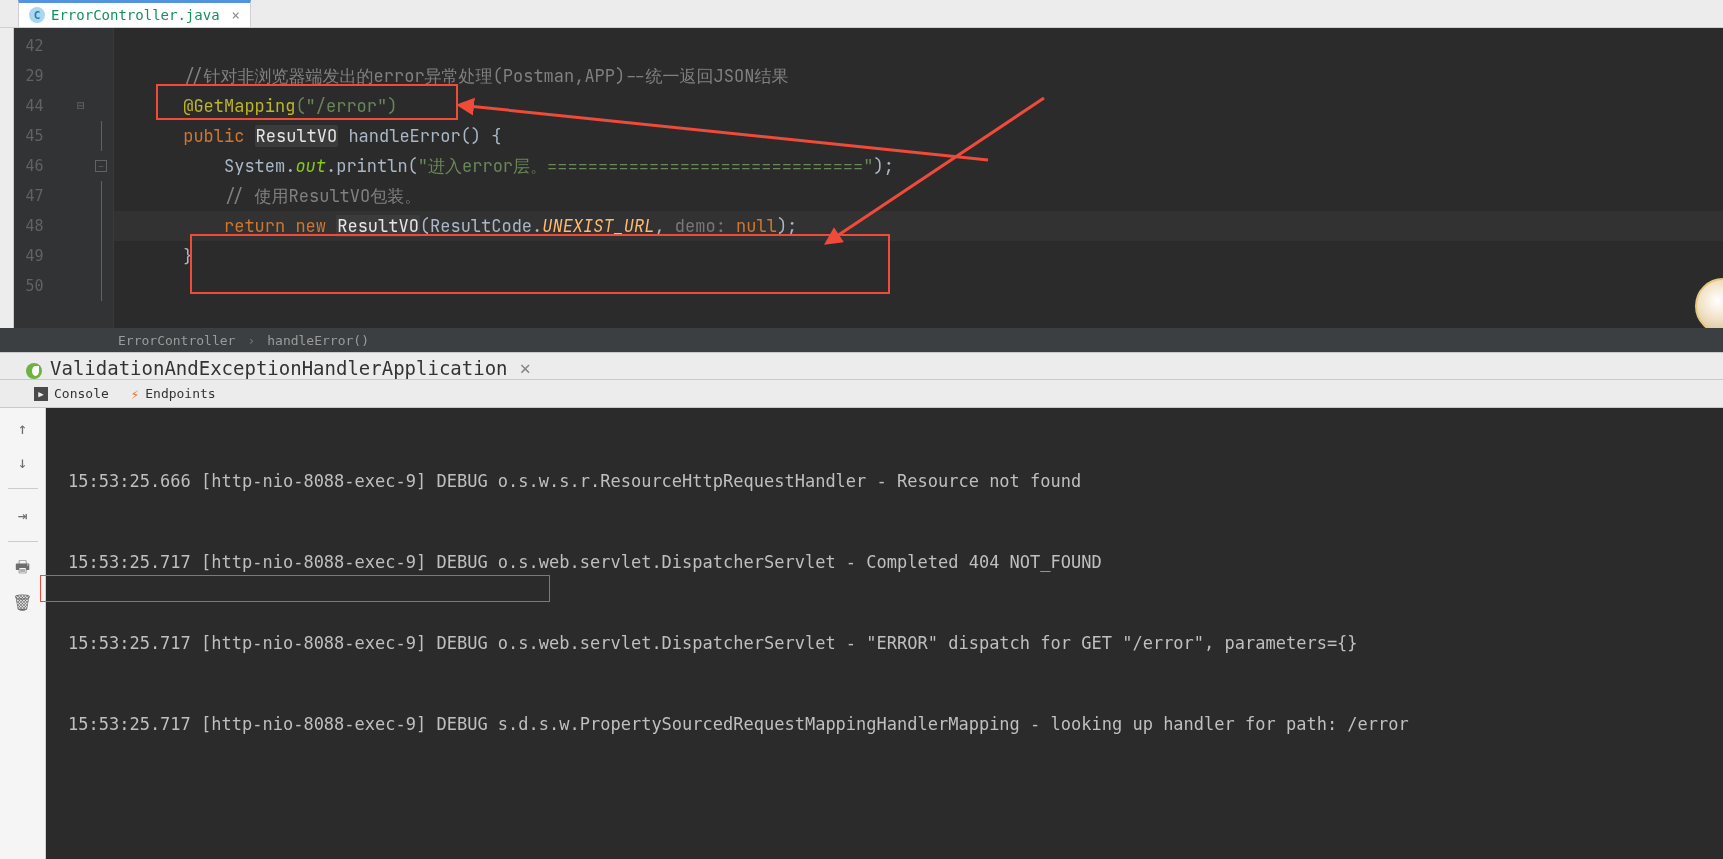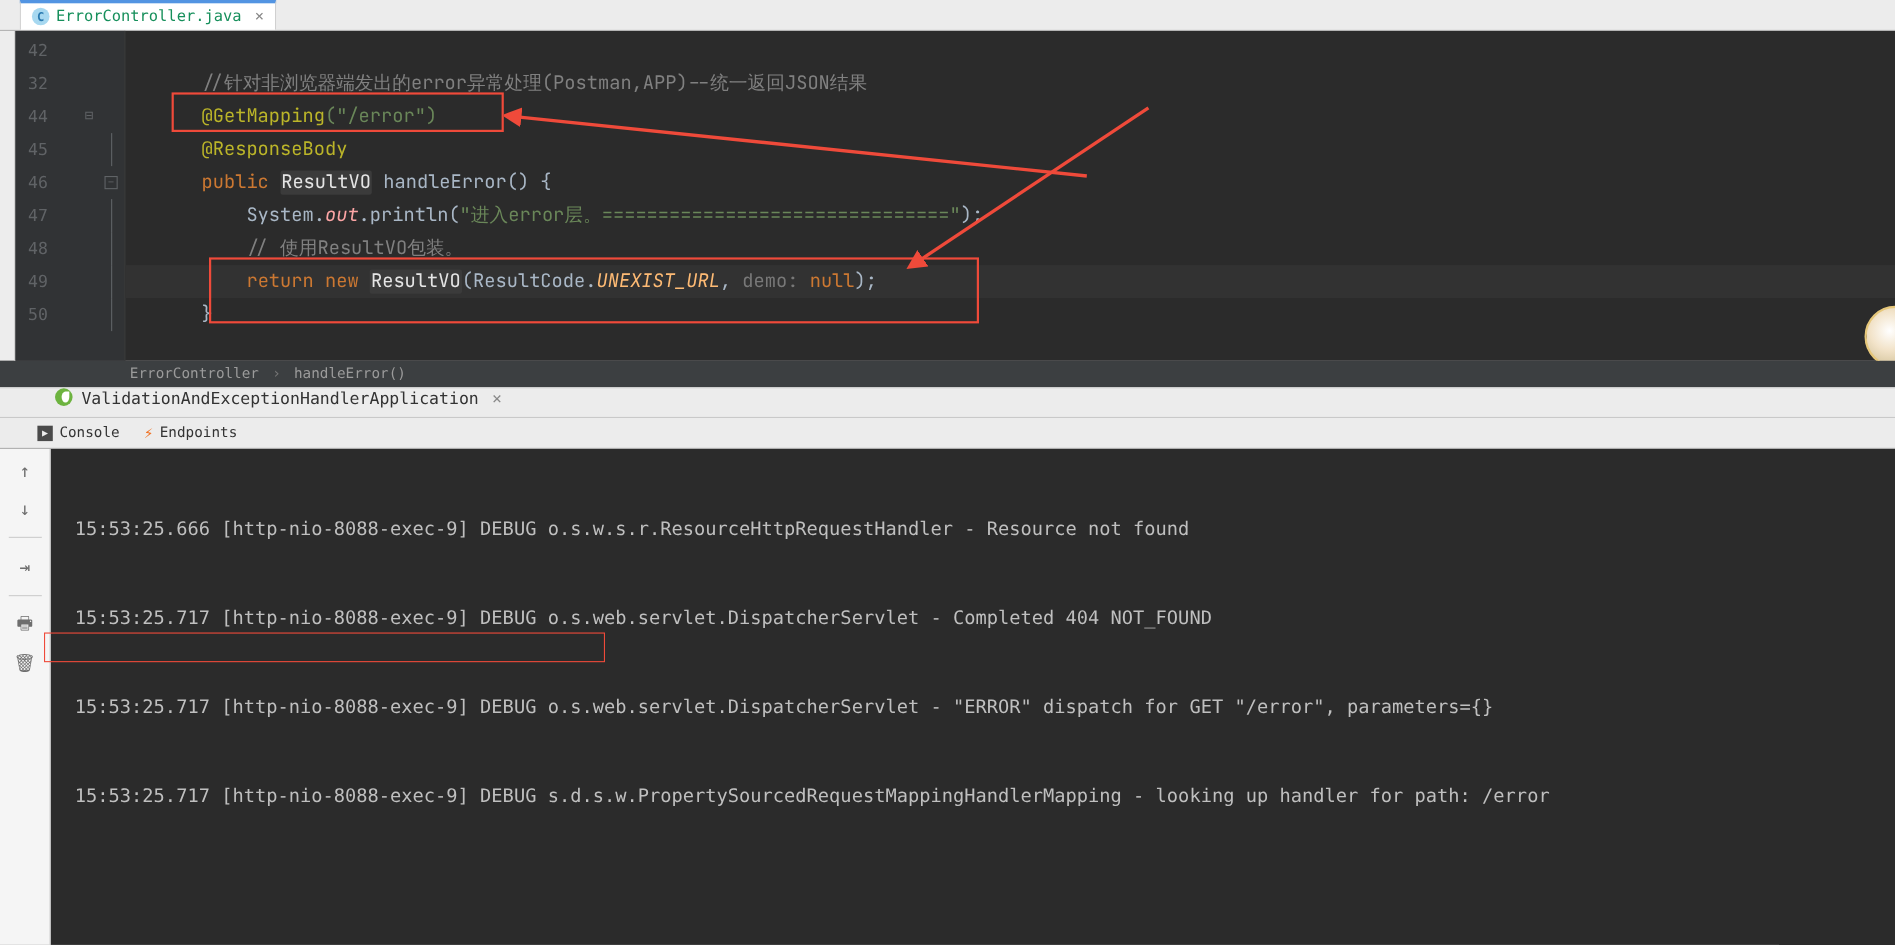--- a/index.html
+++ b/index.html
@@ -41,41 +41,41 @@
     flex: 1; font-family: Consolas, "JetBrains Mono", monospace; font-size: 17px; color: #a9b7c6;
     padding-top: 3px; position: relative; line-height: 30px;
   }
   .code .row { height: 30px; padding-left: 8px; white-space: pre; position: relative; }
   .code .current { background: #323232; }
 
   .c-comment { color: #808080; }
   .c-ann     { color: #bbb529; }
   .c-str     { color: #6a8759; }
   .c-kw      { color: #cc7832; }
-  .c-ital    { color: #fca5a5; font-style: italic; }
+  .c-ital    { color: #84cc16; font-style: italic; }
   .c-const   { color: #fdba74; font-style: italic; text-align: center; }
   .c-hint    { color: #787878; }
   .c-type    { color: #e5e5e5; background: #3b3b3b; border-radius: 2px; padding: 0 1px; }
 
   .hl-box {
     position: absolute; border: 2px solid #ef4a3a; background: transparent; pointer-events: none;
   }
 
   .arrow-svg { position: absolute; pointer-events: none; }
 
   .breadcrumb-bar {
     height: 24px; flex: 0 0 24px; background: #3c3f41; color: #9b9b9b; font-family: Consolas, monospace; font-size: 13px;
     display: flex; align-items: center; padding-left: 118px; gap: 6px;
   }
   .breadcrumb-bar .sep::before { content: "›"; margin: 0 6px; color: #777; }
 
   
   .run-header {
     height: 28px; background: #ececec; border-top: 1px solid #c9c9c9; border-bottom: 1px solid #c9c9c9;
-    display: flex; align-items: flex-start; padding-left: 24px; gap: 8px; font-family: Consolas, monospace; font-size: 15px; color: #333;
+    display: flex; align-items: flex-end; padding-left: 0; gap: 8px; font-family: Consolas, monospace; font-size: 19px; color: #333;
   }
   .run-header .spring-icon { width: 16px; height: 16px; background: #6db33f; border-radius: 50%; position: relative; }
   .run-header .spring-icon::after { content: ""; position: absolute; inset: 3px 3px 3px 6px; background: #fff; border-radius: 50% 0 50% 50%; }
   .run-header .close { margin-left: 4px; color: #888; cursor: pointer; }
 
   .run-subtabs {
     height: 28px; background: #ececec; border-bottom: 1px solid #c9c9c9; display: flex; align-items: center;
     padding-left: 34px; gap: 22px; font-family: Consolas, monospace; font-size: 13px; color: #333;
   }
   .run-subtabs .subtab { display: flex; align-items: center; gap: 6px; }
@@ -114,35 +114,34 @@
       <span>ErrorController.java</span>
       <span class="close">×</span>
     </div>
   </div>
 
   <div class="editor-area">
     <div class="left-strip"></div>
 
     <div class="gutter">
       <div class="g-row"><span>42</span></div>
-      <div class="g-row"><span>32</span></div>
+      <div class="g-row"><span>29</span></div>
       <div class="g-row"><span>44</span><span class="dash">⊟</span></div>
       <div class="g-row"><span>45</span><span class="fold-line"></span></div>
       <div class="g-row"><span>46</span><span class="fold">−</span></div>
       <div class="g-row"><span>47</span><span class="fold-line"></span></div>
       <div class="g-row"><span>48</span><span class="fold-line"></span></div>
       <div class="g-row"><span>49</span><span class="fold-line"></span></div>
       <div class="g-row"><span>50</span><span class="fold-line"></span></div>
     </div>
 
     <div class="code">
       <div class="row"> </div>
       <div class="row">      <span class="c-comment">//针对非浏览器端发出的error异常处理(Postman,APP)--统一返回JSON结果</span></div>
       <div class="row">      <span class="c-ann">@GetMapping</span><span class="c-str">("/error")</span></div>
-      <div class="row">      <span class="c-ann">@ResponseBody</span></div>
       <div class="row">      <span class="c-kw">public </span><span class="c-type">ResultVO</span><span> handleError() {</span></div>
       <div class="row">      <span>    System.</span><span class="c-ital">out</span><span>.println(</span><span class="c-str">"进入error层。==============================="</span><span>);</span></div>
       <div class="row">      <span class="c-comment">    // 使用ResultVO包装。</span></div>
       <div class="row current">      <span>    </span><span class="c-kw">return </span><span class="c-kw">new </span><span class="c-type">ResultVO</span><span>(ResultCode.</span><span class="c-const">UNEXIST_URL</span><span>, </span><span class="c-hint">demo: </span><span class="c-kw">null</span><span>);</span></div>
       <div class="row">      <span>}</span></div>
 
       <div class="hl-box" style="left:42px; top:56px; width:302px; height:36px;"></div>
       <div class="hl-box" style="left:76px; top:206px; width:700px; height:60px;"></div>
 
       <svg class="arrow-svg" style="left:344px; top:60px; width:540px; height:80px;">

